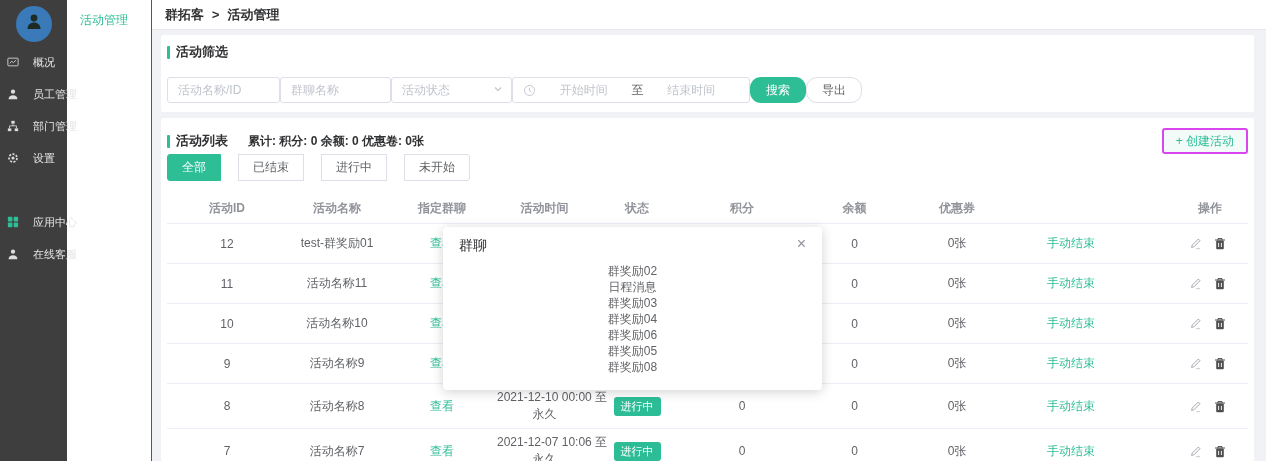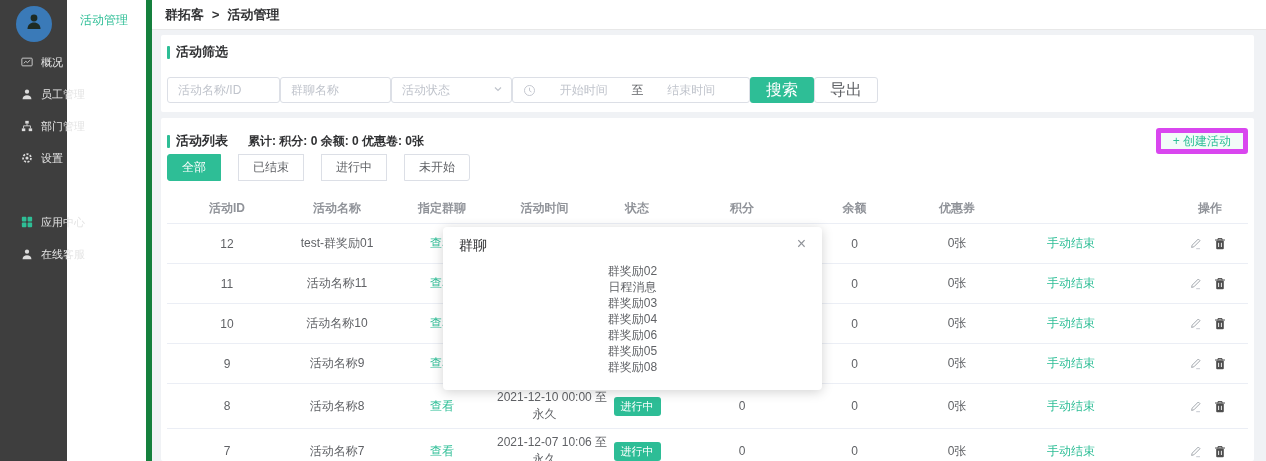--- a/index.html
+++ b/index.html
@@ -11,26 +11,26 @@
   html,body{width:1266px;height:461px;overflow:hidden;}
   body{
     position:relative;
     background:#f0f2f5;
     font-family:"Liberation Sans","DejaVu Sans",sans-serif;
     color:#606266;
   }
   
   .sidebar{position:absolute;left:0;top:0;width:67px;height:461px;background:var(--sidebar-bg);z-index:5;}
   .logo{width:36px;height:36px;border-radius:50%;background:#3a7ab8;margin:6px auto 4px;display:flex;align-items:center;justify-content:center;}
-  .side-item{display:flex;align-items:center;gap:8px;height:32px;padding-left:21px;color:#e4e4e4;font-size:11px;cursor:pointer;white-space:nowrap;}
+  .side-item{display:flex;align-items:center;gap:14px;height:32px;padding-left:7px;color:#e4e4e4;font-size:11px;cursor:pointer;white-space:nowrap;}
   .side-item .ic{display:flex;align-items:center;color:#dcdcdc;}
   .side-item.apps{margin-top:32px;}
   .side-item.apps .ic{color:var(--accent);}
   
-  .submenu{position:absolute;left:67px;top:0;width:85px;height:461px;background:#fff;border-right:6px solid #15803d;z-index:4;}
+  .submenu{position:absolute;left:67px;top:0;width:85px;height:461px;background:#fff;border-right:1px solid #15803d;z-index:4;}
   .submenu-item{padding:12px 0 0 13px;font-size:12px;color:var(--accent);cursor:pointer;}
   
   .main{position:absolute;left:152px;top:0;right:0;height:461px;}
   .topbar{height:30px;background:#fff;border-bottom:1px solid #e8e8e8;display:flex;align-items:center;padding-left:13px;}
   .breadcrumb{font-size:13px;color:#303133;font-weight:bold;font-family:Liberation Mono, monospace;}
   .card{position:absolute;background:#fff;border-radius:2px;}
   .card-filter{left:9px;right:12px;top:35px;height:77px;padding:8px 6px 14px;}
   .card-list{left:9px;right:12px;top:118px;bottom:0;padding:10px 6px;overflow:hidden;}
   .section-title{display:flex;align-items:center;font-size:13px;font-weight:bold;color:#303133;}
   .gbar{width:3px;height:13px;background:var(--accent);margin-right:6px;border-radius:1px;}
@@ -38,28 +38,28 @@
   .filter-row{margin-top:16px;display:flex;align-items:center;}
   .f-box{height:26px;border:1px solid #dcdfe6;border-radius:3px;font-size:12px;display:flex;align-items:center;background:#fff;}
   input.f-box{padding:0 10px;color:#606266;outline:none;}
   input.f-box::placeholder{color:#c0c4cc;}
   .f-name{width:113px;} .f-group{width:111px;}
   .f-select{width:121px;padding:0 8px 0 10px;color:#c0c4cc;justify-content:space-between;cursor:pointer;}
   .f-date{width:238px;padding:0 10px;color:#c0c4cc;cursor:pointer;}
   .f-date .dseg{flex:1;text-align:center;}
   .f-date .to{color:#606266;}
   .f-date .ic{display:flex;align-items:center;color:#c0c4cc;}
-  .btn{height:26px;font-size:16px;border-radius:3px;display:flex;align-items:center;padding:0 15px;cursor:pointer;border:1px solid transparent;}
+  .btn{height:26px;font-size:12px;border-radius:11px;display:flex;align-items:center;padding:0 15px;cursor:pointer;border:1px solid transparent;}
   .btn-search{background:var(--accent);color:#fff;}
   .btn-export{background:#fff;border-color:#dcdfe6;color:#606266;}
   
   .list-head{display:flex;align-items:center;}
   .stats{margin-left:20px;font-size:12px;font-weight:bold;color:#303133;}
   .btn-create{margin-left:auto;height:26px;padding:0 12px;font-size:12px;color:var(--accent);
-    background:#f2fbf8;border:5px solid #d946ef;border-radius:3px;display:flex;align-items:center;cursor:pointer;}
+    background:#f2fbf8;border:2px solid #d946ef;border-radius:3px;display:flex;align-items:center;cursor:pointer;}
   
   .tabs{margin-top:0;display:flex;gap:18px;}
   .tab{height:27px;padding:0 14px;border:1px solid #dcdfe6;margin-left:-1px;background:#fff;color:#606266;
     font-size:12px;display:flex;align-items:center;cursor:pointer;}
   .tab:first-child{margin-left:0;border-radius:3px 0 0 3px;}
   .tab:last-child{border-radius:0 3px 3px 0;}
   .tab.active{background:var(--accent);border-color:var(--accent);color:#fff;}
   
   .table{margin-top:13px;}
   .trow{display:grid;grid-template-columns:120px 100px 110px 95px 90px 120px 105px 100px 1fr;

